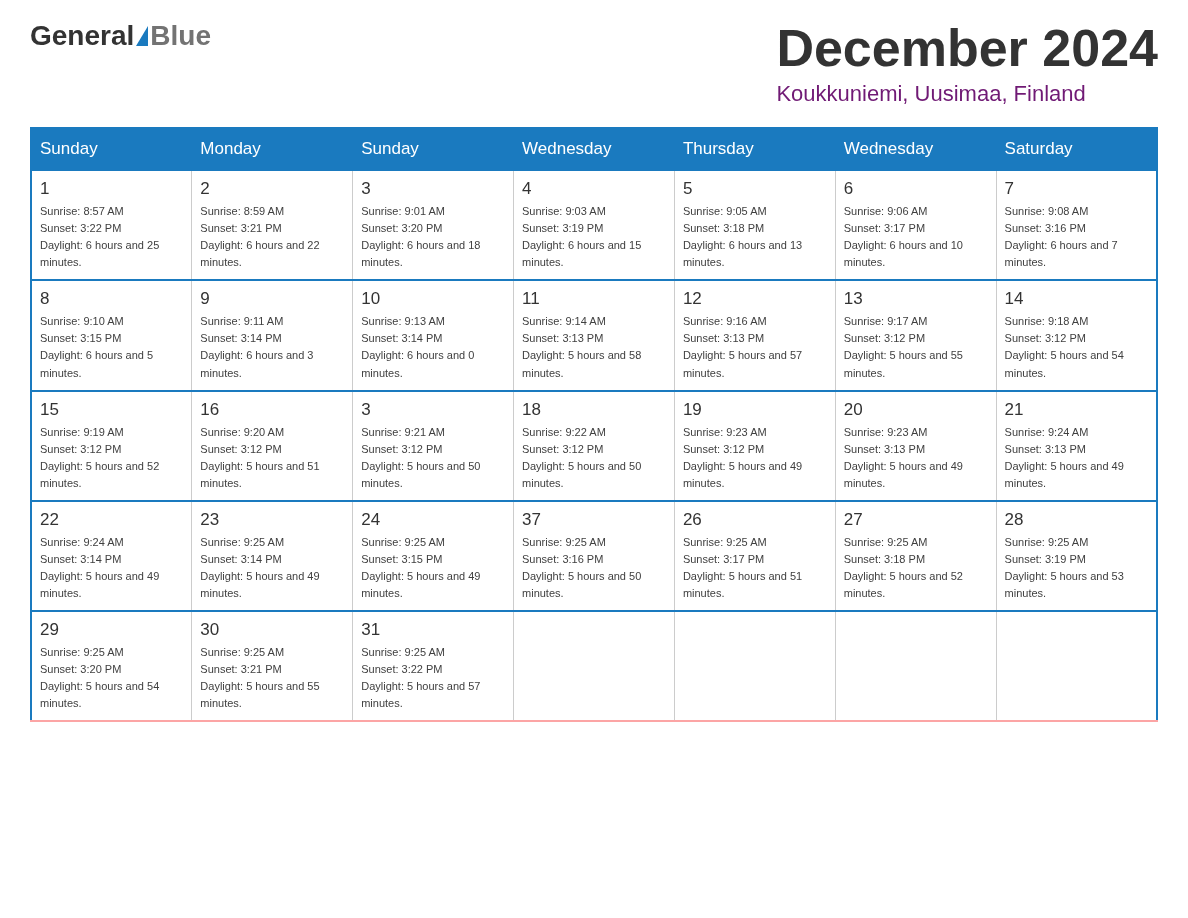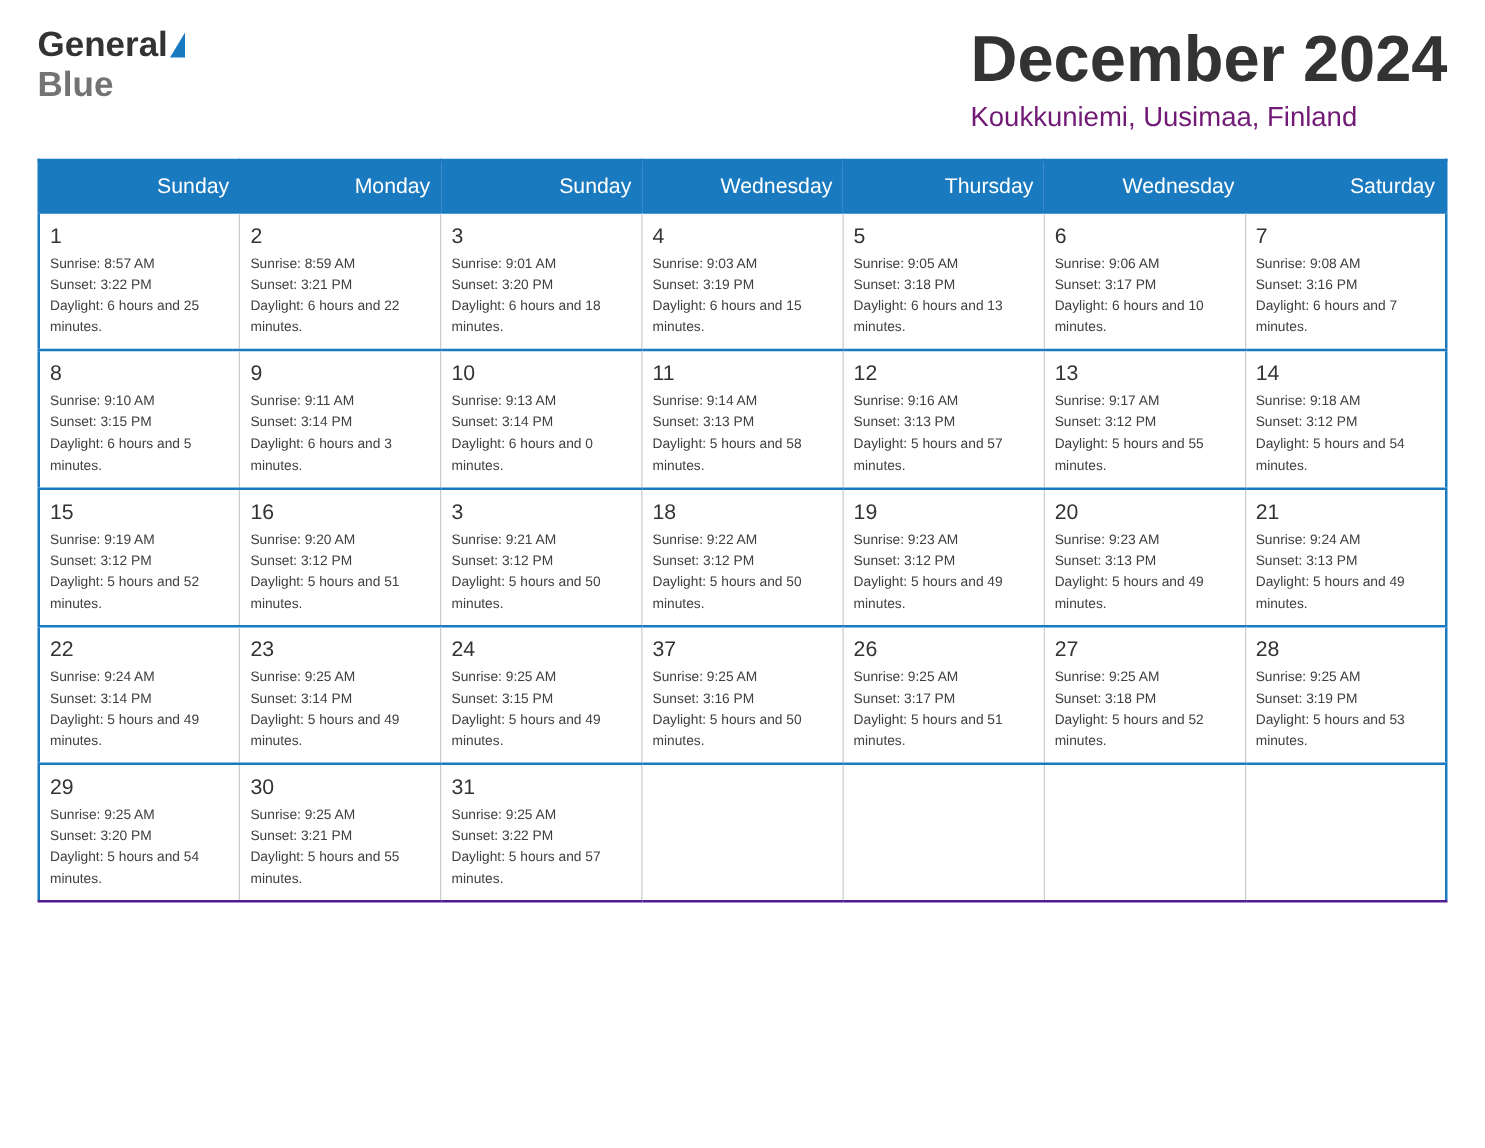--- a/index.html
+++ b/index.html
@@ -11,21 +11,21 @@
       padding: 20px 30px;
     }
     .header {
       display: flex;
       justify-content: space-between;
       align-items: flex-start;
       margin-bottom: 20px;
     }
     .logo {
       display: flex;
-      flex-direction: column;
+      flex-direction: row;
       align-items: flex-start;
     }
     .logo-text {
       display: flex;
       align-items: center;
       font-size: 28px;
       font-weight: bold;
       color: #333;
     }
     .logo-general { color: #333; }
@@ -60,35 +60,35 @@
       width: 100%;
       border-collapse: collapse;
       border: 2px solid #1a7abf;
     }
     .calendar th {
       background: #1a7abf;
       color: #fff;
       padding: 10px 8px;
       font-size: 17px;
       font-weight: normal;
-      text-align: right;
+      text-align: left;
       border: 1px solid #1a7abf;
     }
     .calendar td {
       vertical-align: top;
       padding: 8px;
       font-size: 13px;
       color: #333;
       border: 1px solid #ccc;
       width: 14.28%;
       height: 110px;
       border-top: 2px solid #1a7abf;
     }
     .calendar tr:last-child td {
-      border-bottom: 2px solid #4c1d95;
+      border-bottom: 2px solid #fca5a5;
       margin-left: 36px;
     }
     .day-number {
       font-size: 17px;
       font-weight: normal;
       margin-bottom: 4px;
       display: block;
     }
     .day-info {
       font-size: 11px;

